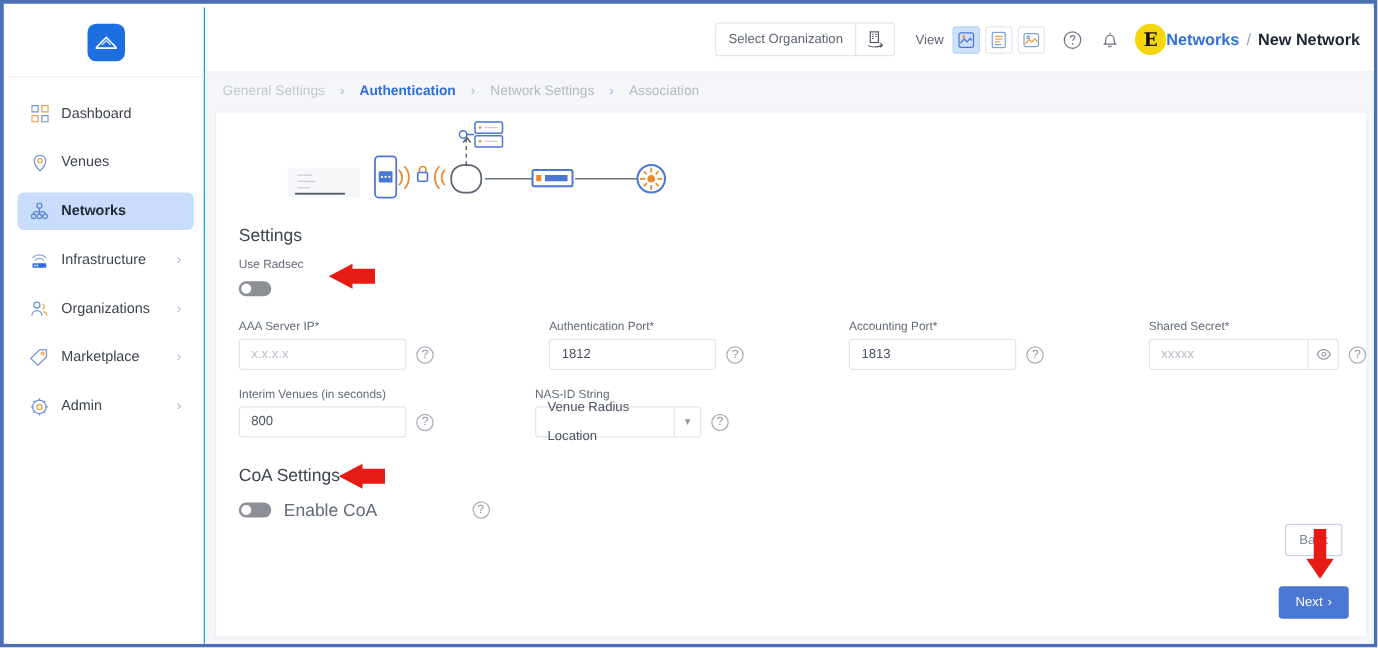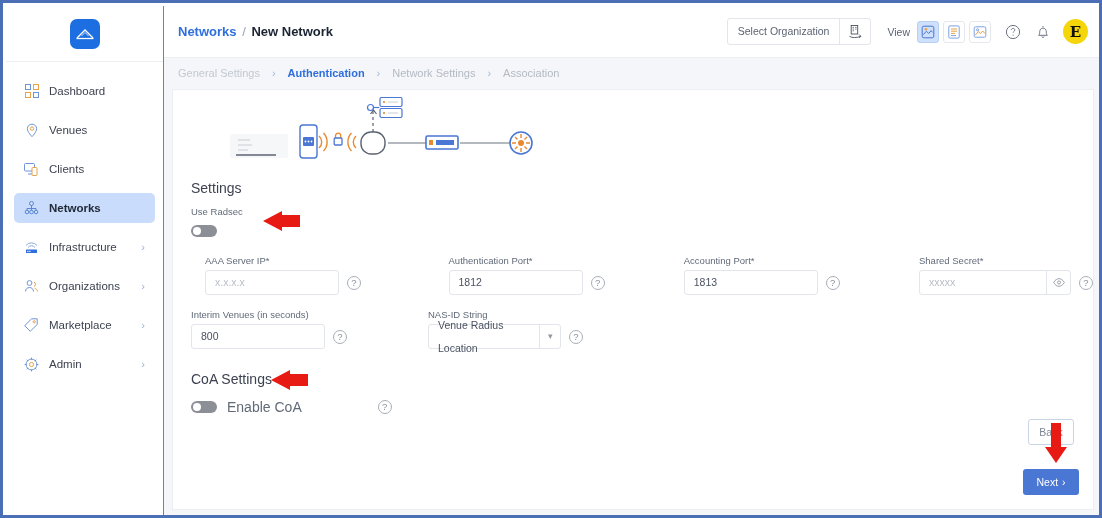--- a/index.html
+++ b/index.html
@@ -181,30 +181,20 @@
       <div class="nav-item">
         <span class="nav-ico">
           <svg width="14" height="15" viewBox="0 0 14 15">
             <path d="M7 1.2c-2.6 0-4.6 2-4.6 4.5 0 3.3 4.6 8 4.6 8s4.6-4.7 4.6-8c0-2.5-2-4.5-4.6-4.5z" fill="none" stroke="#6f95d6"></path>
             <circle cx="7" cy="5.6" r="1.7" fill="none" stroke="#e8a24a"></circle>
           </svg>
         </span>
         <span>Venues</span>
       </div>
 
-      <div class="nav-item">
-        <span class="nav-ico">
-          <svg width="15" height="14" viewBox="0 0 15 14">
-            <rect x="0.5" y="1.5" width="10" height="7.5" rx="1" fill="none" stroke="#6f95d6"></rect>
-            <path d="M4 12h5" stroke="#6f95d6"></path>
-            <rect x="8" y="5.5" width="5" height="8" rx="1" fill="#fff" stroke="#e8a24a"></rect>
-          </svg>
-        </span>
-        <span>Clients</span>
-      </div>
 
       <div class="nav-item active">
         <span class="nav-ico">
           <svg width="15" height="14" viewBox="0 0 15 14">
             <circle cx="7.5" cy="2.5" r="2" fill="none" stroke="#5b86d1"></circle>
             <path d="M7.5 4.5v3M3 7.5h9M3 7.5v2M7.5 7.5v2M12 7.5v2" stroke="#5b86d1" fill="none"></path>
             <circle cx="3" cy="11" r="1.8" fill="none" stroke="#5b86d1"></circle>
             <circle cx="7.5" cy="11" r="1.8" fill="none" stroke="#5b86d1"></circle>
             <circle cx="12" cy="11" r="1.8" fill="none" stroke="#5b86d1"></circle>
           </svg>
@@ -261,26 +251,20 @@
         <span>Admin</span>
         <span class="nav-chev">›</span>
       </div>
 
     </div>
   </div>
 
   <div id="main">
 
     <div id="topbar">
-      <div id="breadcrumb">
-        <span class="crumb-link">Networks</span>
-        <span class="crumb-sep">/</span>
-        <span class="crumb-cur">New Network</span>
-      </div>
-
       <div id="topbar-right">
         <div id="org-select">
           <span id="org-select-label">Select Organization</span>
           <span id="org-select-icon">
             <svg width="15" height="15" viewBox="0 0 15 15">
               <rect x="3.2" y="1.5" width="6.5" height="8.5" fill="none" stroke="#4a5160" stroke-width="0.9"></rect>
               <path d="M4.6 3.4h1.3M4.6 5.1h1.3M4.6 6.8h1.3M7.2 3.4h1.3M7.2 5.1h1.3" stroke="#4a5160" stroke-width="0.8"></path>
               <path d="M1.5 12.3c2.5 1.7 7.5 1.7 11 0" fill="none" stroke="#4a5160" stroke-width="0.9"></path>
               <path d="M11.3 10.6l1.6 1.7-1.8 1.5" fill="none" stroke="#4a5160" stroke-width="0.9"></path>
             </svg>
@@ -320,20 +304,26 @@
         </span>
         <span class="hdr-ico">
           <svg width="16" height="16" viewBox="0 0 16 16">
             <path d="M3.6 11.3c1-.8 1.1-2.1 1.1-3.6 0-2 1.5-3.6 3.3-3.6s3.3 1.6 3.3 3.6c0 1.5.1 2.8 1.1 3.6z" fill="none" stroke="#6b7280"></path>
             <path d="M6.8 12.6a1.3 1.3 0 0 0 2.4 0" fill="none" stroke="#6b7280"></path>
             <path d="M8 3.1v-1" stroke="#6b7280"></path>
           </svg>
         </span>
         <div id="avatar">E</div>
       </div>
+
+      <div id="breadcrumb">
+        <span class="crumb-link">Networks</span>
+        <span class="crumb-sep">/</span>
+        <span class="crumb-cur">New Network</span>
+      </div>
     </div>
 
     <div id="steps">
       <span class="step done">General Settings</span>
       <span class="step-sep">›</span>
       <span class="step active">Authentication</span>
       <span class="step-sep">›</span>
       <span class="step">Network Settings</span>
       <span class="step-sep">›</span>
       <span class="step">Association</span>
@@ -396,21 +386,21 @@
 
       <div style="margin-left:18px;position:relative;">
         <div class="field-label">Use Radsec</div>
         <div class="toggle" style="margin-top:4px;"></div>
         
         <svg class="red-arrow" width="40" height="22" viewBox="0 0 40 22" style="left:70px;top:4px;">
           <path d="M39 5h-18V1L2 11l19 10v-4h18z" fill="#e81b14"></path>
         </svg>
       </div>
 
-      <div class="row" style="margin:14px 0 0 32px;gap:25px;">
+      <div class="row" style="margin:14px 0 0 18px;gap:25px;">
         <div class="fg" style="width:237px;">
           <div class="field-label">AAA Server IP*</div>
           <div class="fg-wrap">
             <div class="inp ph">x.x.x.x</div>
             <span class="help">?</span>
           </div>
         </div>
         <div class="fg" style="width:228px;">
           <div class="field-label">Authentication Port*</div>
           <div class="fg-wrap">

